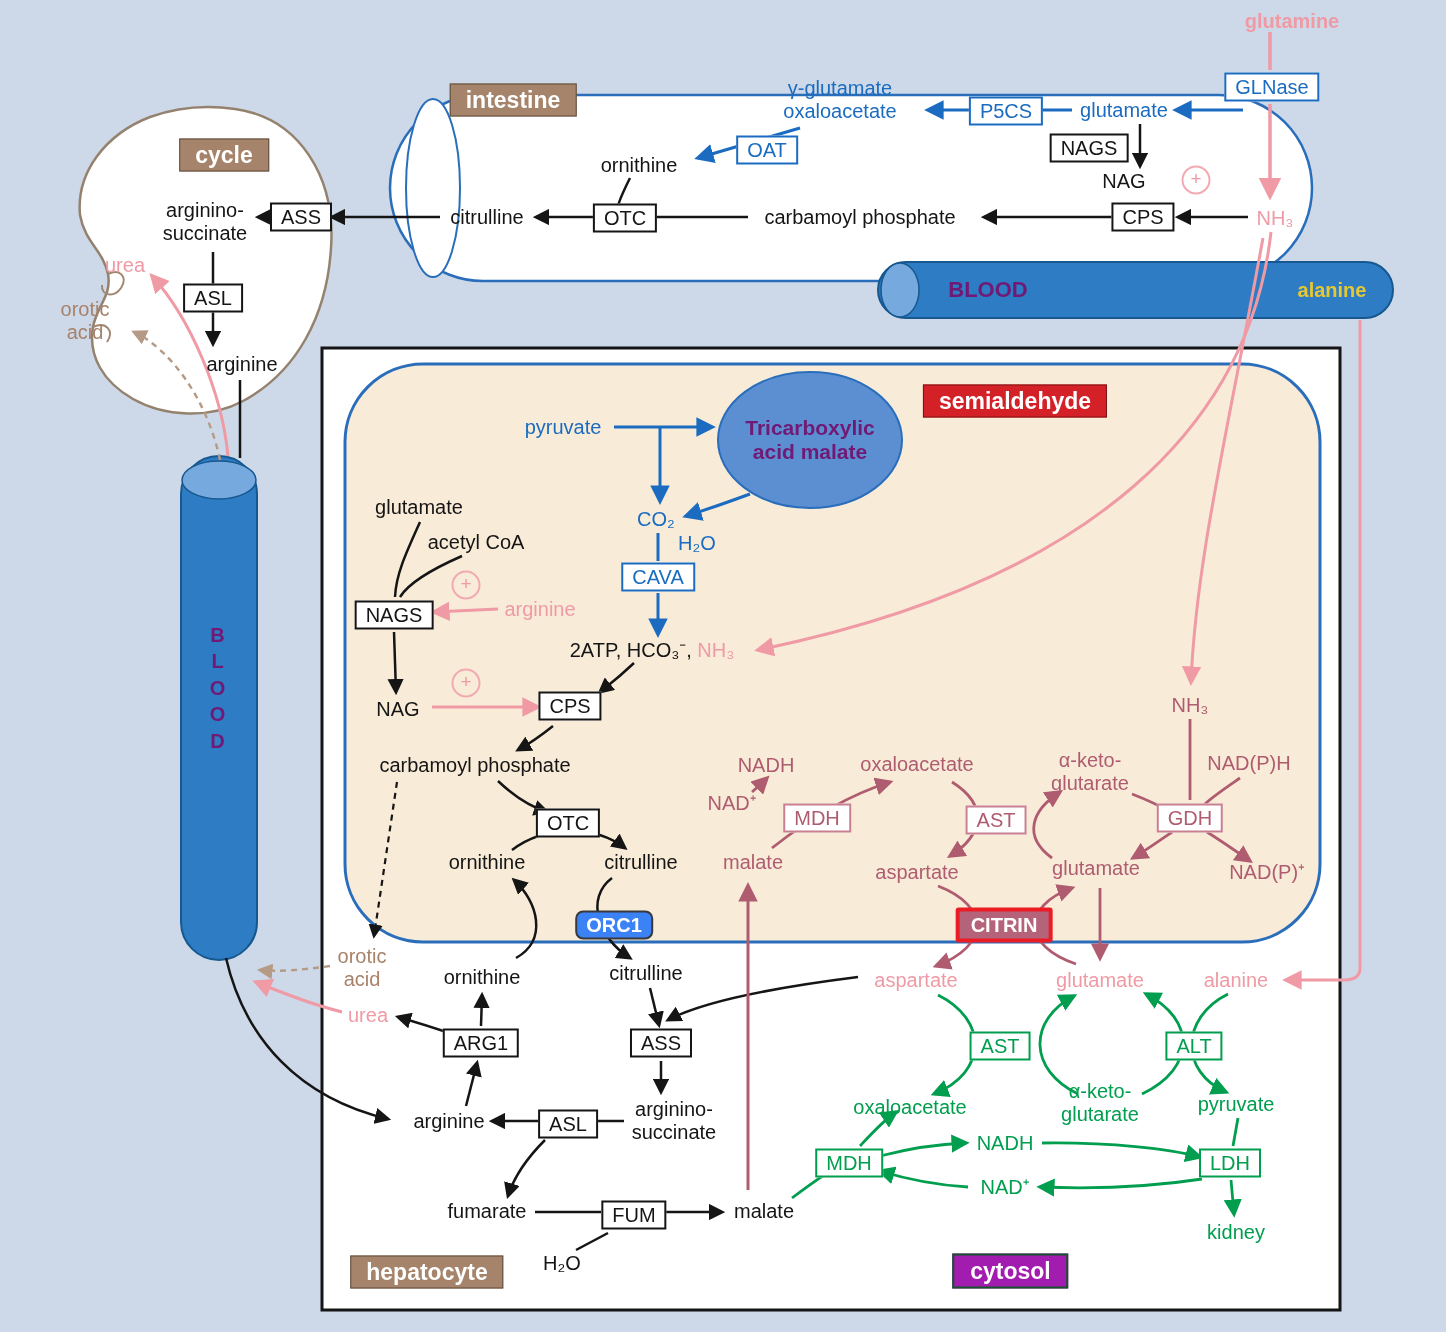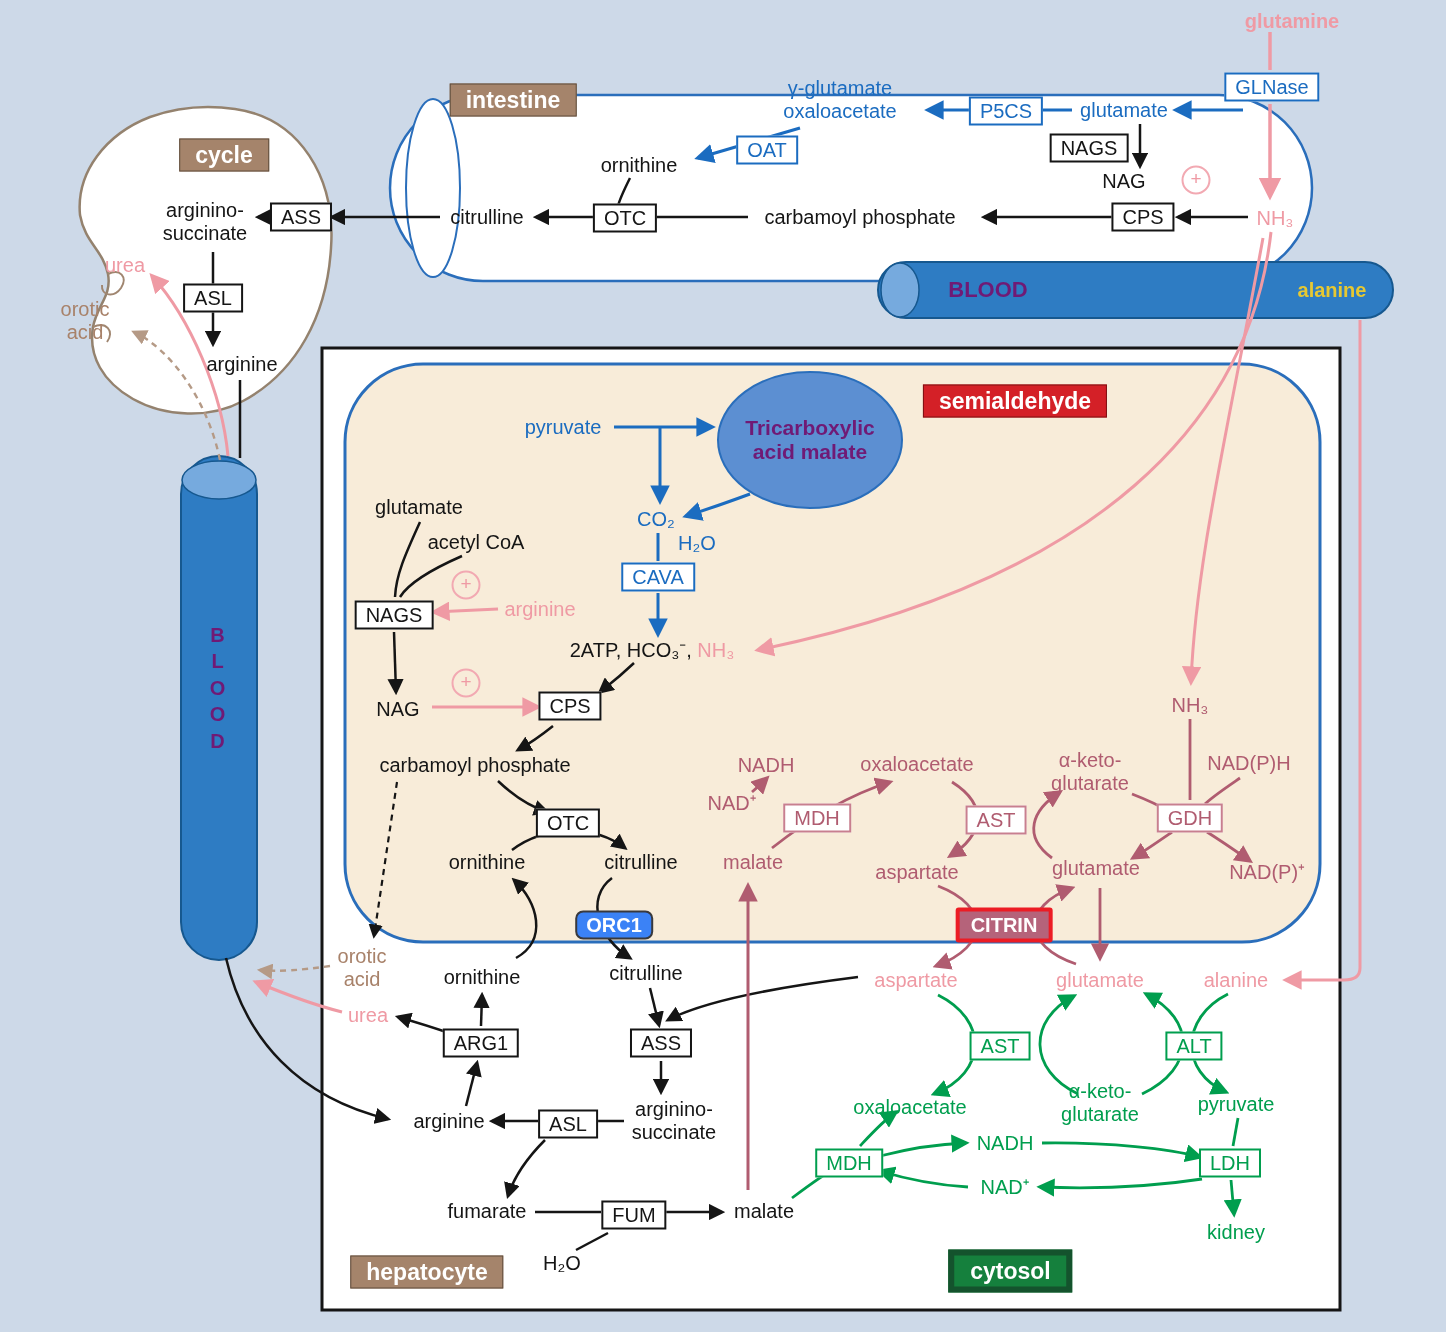--- a/index.html
+++ b/index.html
@@ -23,21 +23,21 @@
   .ebox.blue{border-color:#1b6cc0;color:#1b6cc0;}
   .ebox.mauve{border-color:#c87f8f;color:#b05c70;}
   .ebox.green{border-color:#009e4e;color:#009e4e;}
   .ebox.orc1{background:#3b82f6;border-color:#39393d;color:#fff;border-radius:8px;font-weight:bold;margin-left:45px;}
   .ebox.citrin{background:#b5637a;border:4px solid #ec1c24;color:#fff;font-weight:bold;
                border-radius:3px;padding:2px 11px;}
   .tag{position:absolute;transform:translate(-50%,-50%);padding:2px 15px;font-size:23px;
        font-weight:bold;color:#fff;white-space:nowrap;}
   .tag.organ{background:#a5846b;border:1px solid #5f4d3d;}
   .tag.mito{background:#d42027;border:1px solid #7e1013;}
-  .tag.cyto{background:#15803d;border:6px solid #14532d;padding-left:16px;}
+  .tag.cyto{background:#a21caf;border:2px solid #14532d;padding-left:16px;}
   .plus{position:absolute;transform:translate(-50%,-50%);width:25px;height:25px;
         border:2px solid #f2a9b2;border-radius:50%;color:#ef9aa4;font-size:19px;
         line-height:22px;text-align:center;}
 </style>
 </head>
 <body>
 
 <div id="stage">
 
 <svg id="layer-svg" width="1446" height="1332" viewBox="0 0 1446 1332">

